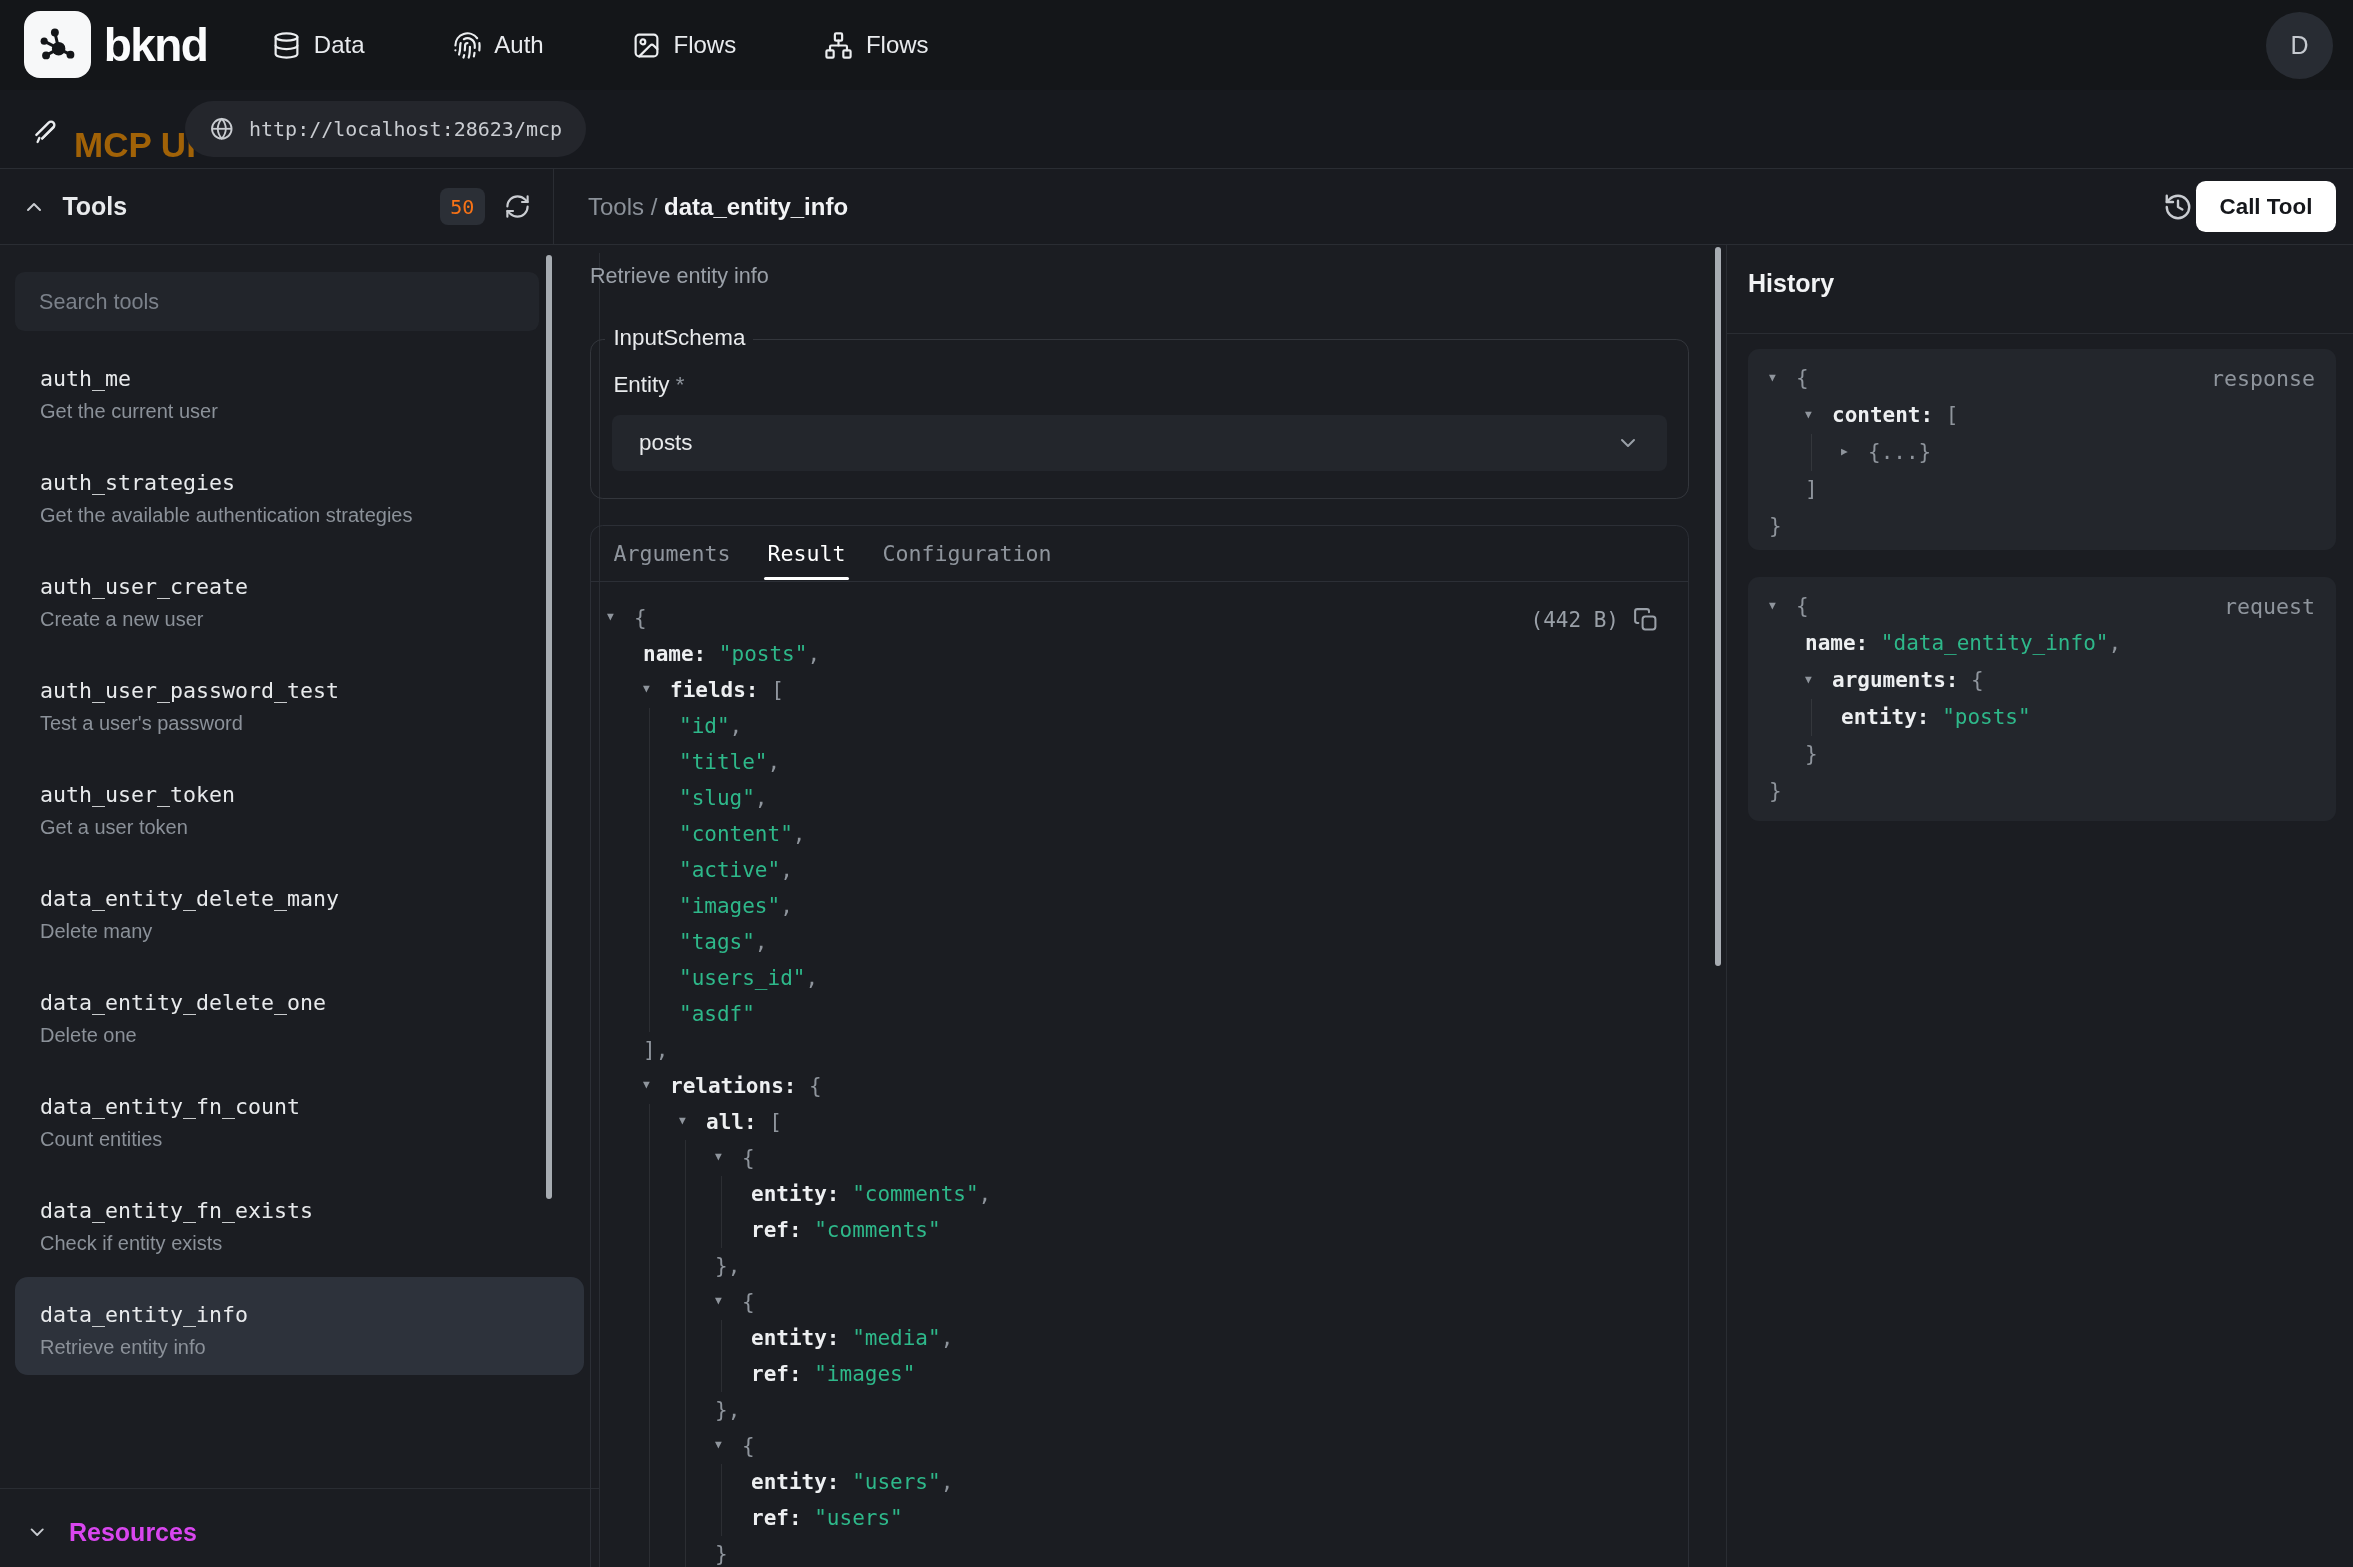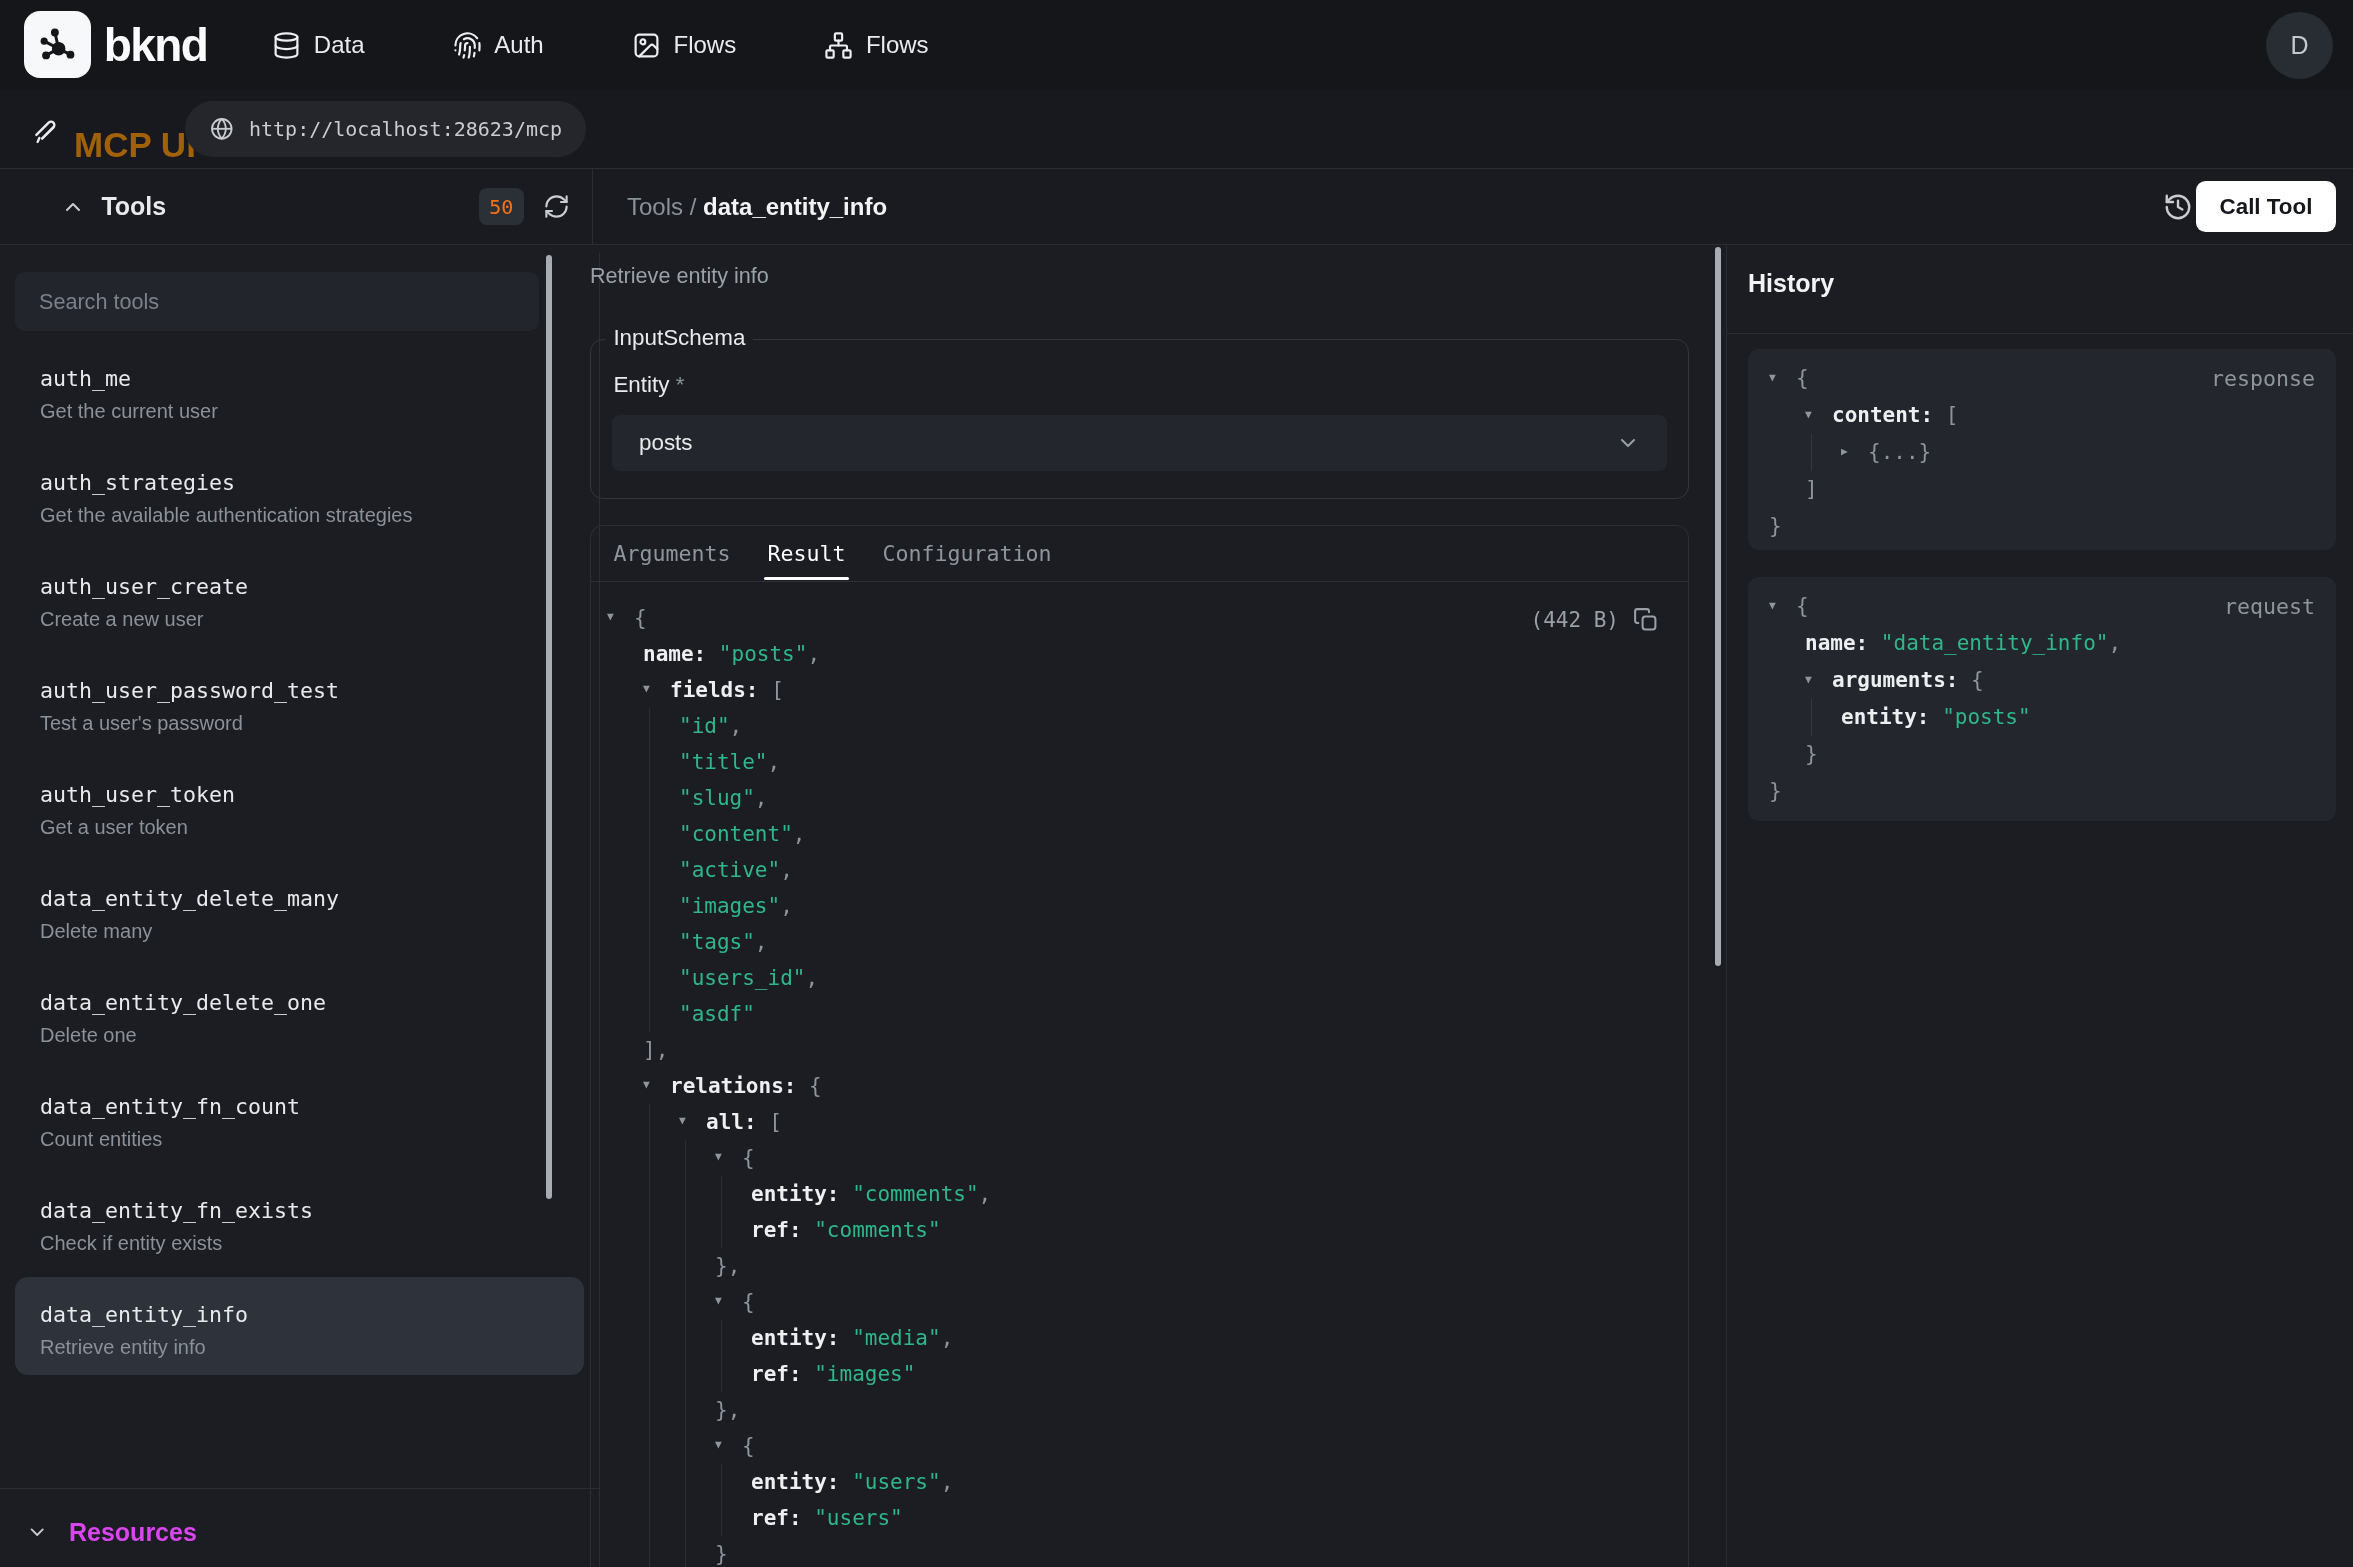--- a/index.html
+++ b/index.html
@@ -21,21 +21,21 @@
 
   
   .mcprow{position:absolute;left:0;top:90px;width:2354px;height:79px;background:#17191e;border-bottom:0.8px solid #2a2d33;box-sizing:border-box;}
   .mcp-icon{position:absolute;left:30px;top:23px;color:#e9ebee;}
   .mcp-title{position:absolute;left:74px;top:16px;height:78px;display:flex;align-items:center;font-size:35px;font-weight:700;color:#a16207;}
   .url-pill{position:absolute;left:185px;top:11.2px;height:56px;border-radius:28px;background:#24262c;display:flex;align-items:center;gap:14.4px;padding:0 24px;}
   .url-text{font-size:20px;color:#c9ccd1;}
 
   
   .headerrow{position:absolute;left:0;top:169px;width:2354px;height:76px;border-bottom:0.8px solid #2a2d33;box-sizing:border-box;display:flex;background:#191b20;}
-  .hr-side{width:554px;border-right:0.8px solid #2a2d33;display:flex;align-items:center;padding:0 22.4px;box-sizing:border-box;margin-left:39px;}
+  .hr-side{width:554px;border-right:0.8px solid #2a2d33;display:flex;align-items:center;padding:0 22.4px;box-sizing:border-box;}
   .hr-side .tools-title{font-size:25px;font-weight:700;margin-left:16px;}
   .hr-spacer{flex:1;}
   .badge{font-size:20px;background:#2b2f36;color:#f97316;border-radius:8px;padding:6.4px 10.4px;}
   .refresh{margin-left:19px;color:#c9ccd1;cursor:pointer;}
   .hr-main{flex:1;position:relative;display:flex;align-items:center;padding-left:34px;}
   .breadcrumb{font-size:24px;color:#8b9199;}
   .breadcrumb b{color:#f2f3f5;font-weight:700;}
   .hist-ic{position:absolute;right:161px;top:23px;color:#c9ccd1;cursor:pointer;}
   .call-btn{position:absolute;right:17.6px;top:12px;height:51px;border:none;border-radius:9.6px;background:#ffffff;color:#15171b;
             font-family:"Liberation Sans",sans-serif;font-size:22.4px;font-weight:700;padding:0 24px;cursor:pointer;}

